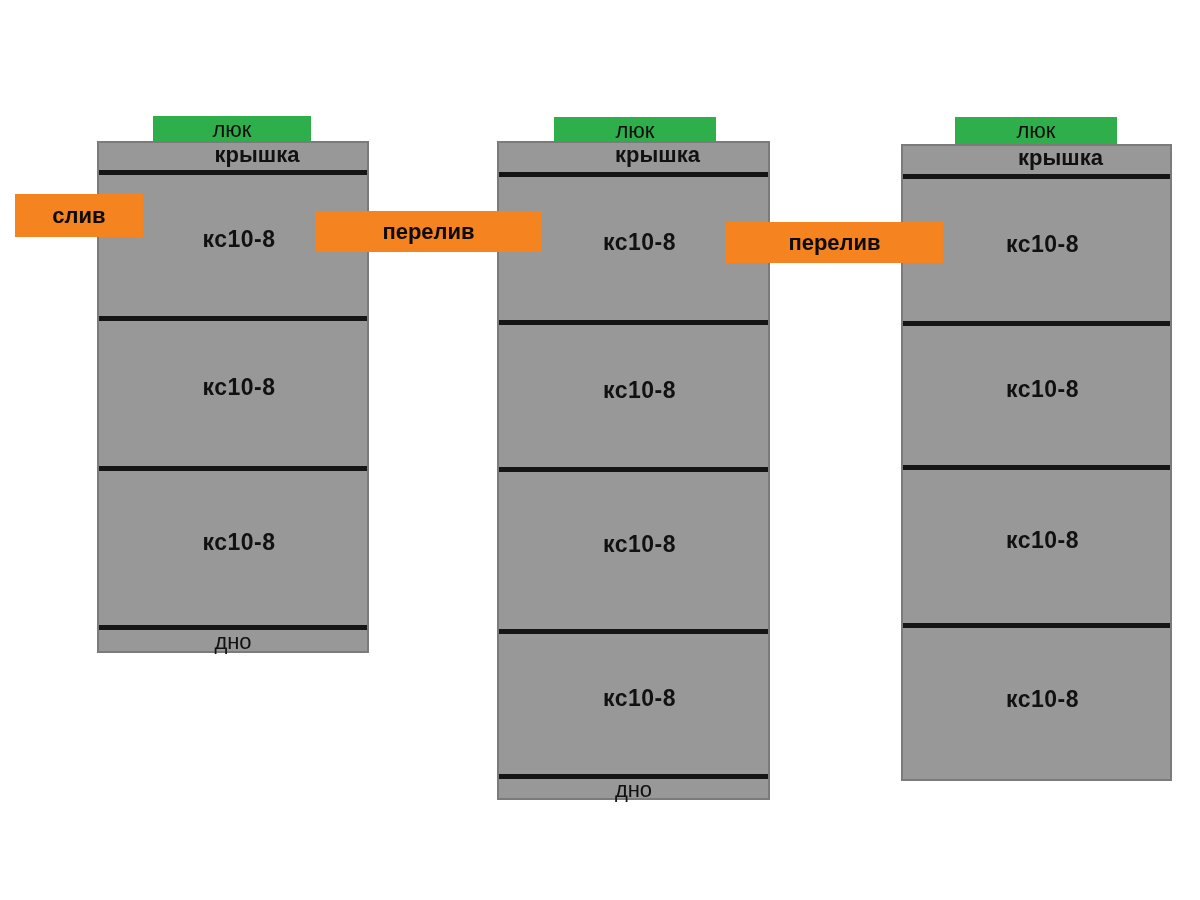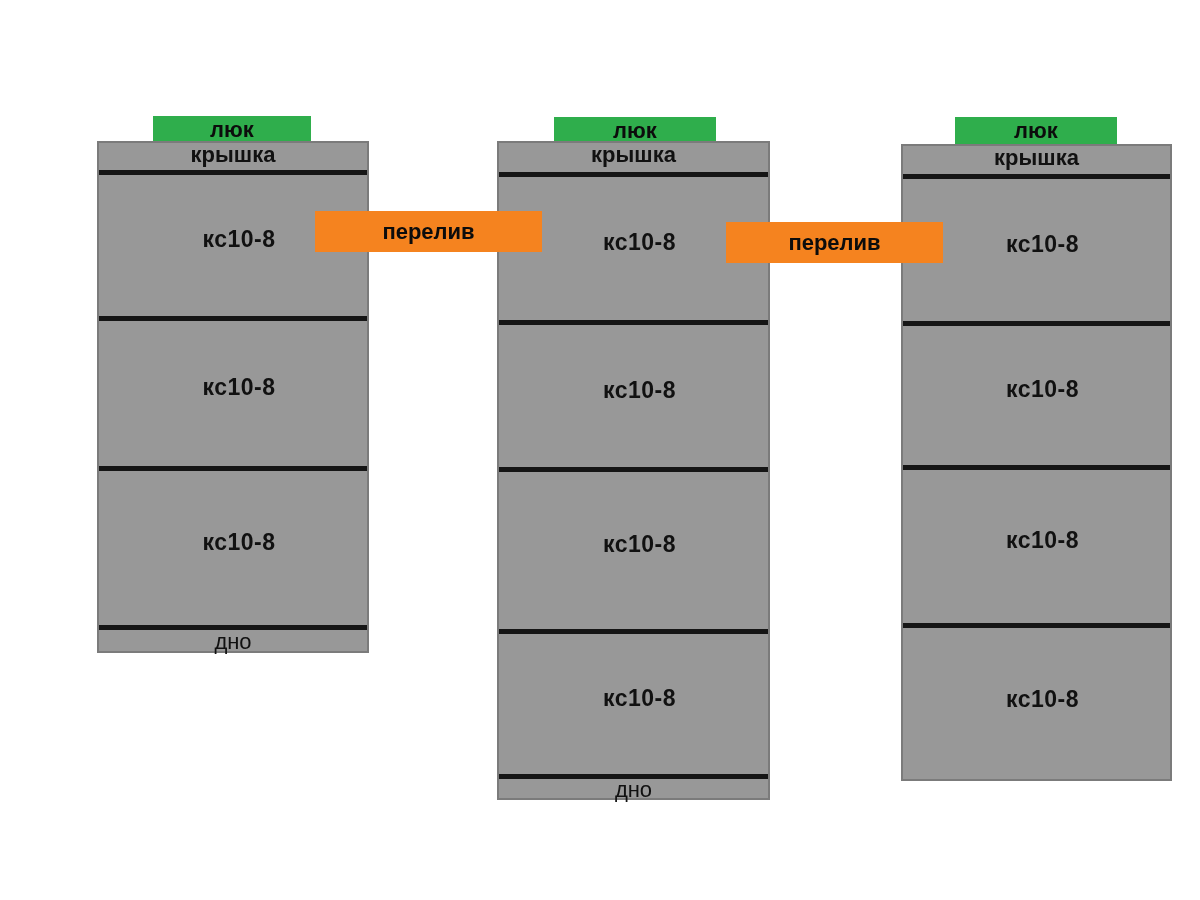--- a/index.html
+++ b/index.html
@@ -38,20 +38,21 @@
     top: -2px;
     left: 0;
     width: 100%;
     height: 28px;
     display: flex;
     align-items: center;
     justify-content: center;
     font-size: 22px;
     font-weight: 700;
     color: #111111;
+    padding-left: 24px;
   }
   .zone {
     position: absolute;
     left: 0;
     width: 100%;
     display: flex;
     align-items: center;
     justify-content: center;
     padding-bottom: 12px;
     box-sizing: border-box;
@@ -75,21 +76,21 @@
     color: #111111;
   }
   
   .hatch {
     position: absolute;
     background: #2fae4c;
     display: flex;
     align-items: center;
     justify-content: center;
     font-size: 22px;
-    font-weight: 700;
+    font-weight: 400;
     color: #0c0c0c;
     z-index: 0;
   }
   .h1 { left: 153px; top: 116px; width: 158px; height: 27px; }
   .h2 { left: 554px; top: 117px; width: 162px; height: 27px; }
   .h3 { left: 955px; top: 117px; width: 162px; height: 28px; }
   .tank { z-index: 1; }
   
   .pipe {
     position: absolute;
@@ -168,16 +169,17 @@
     <div class="jline" style="top:319px"></div>
     <div class="zone" style="top:324px;height:153px">
       <span class="ring-label">кс10-8</span>
     </div>
     <div class="jline" style="top:477px"></div>
     <div class="zone" style="top:482px;height:155px">
       <span class="ring-label">кс10-8</span>
     </div>
   </div>
 
+  <div class="pipe drain">слив</div>
   <div class="pipe overflow1">перелив</div>
   <div class="pipe overflow2">перелив</div>
 
 </div>
 
 </body></html>

